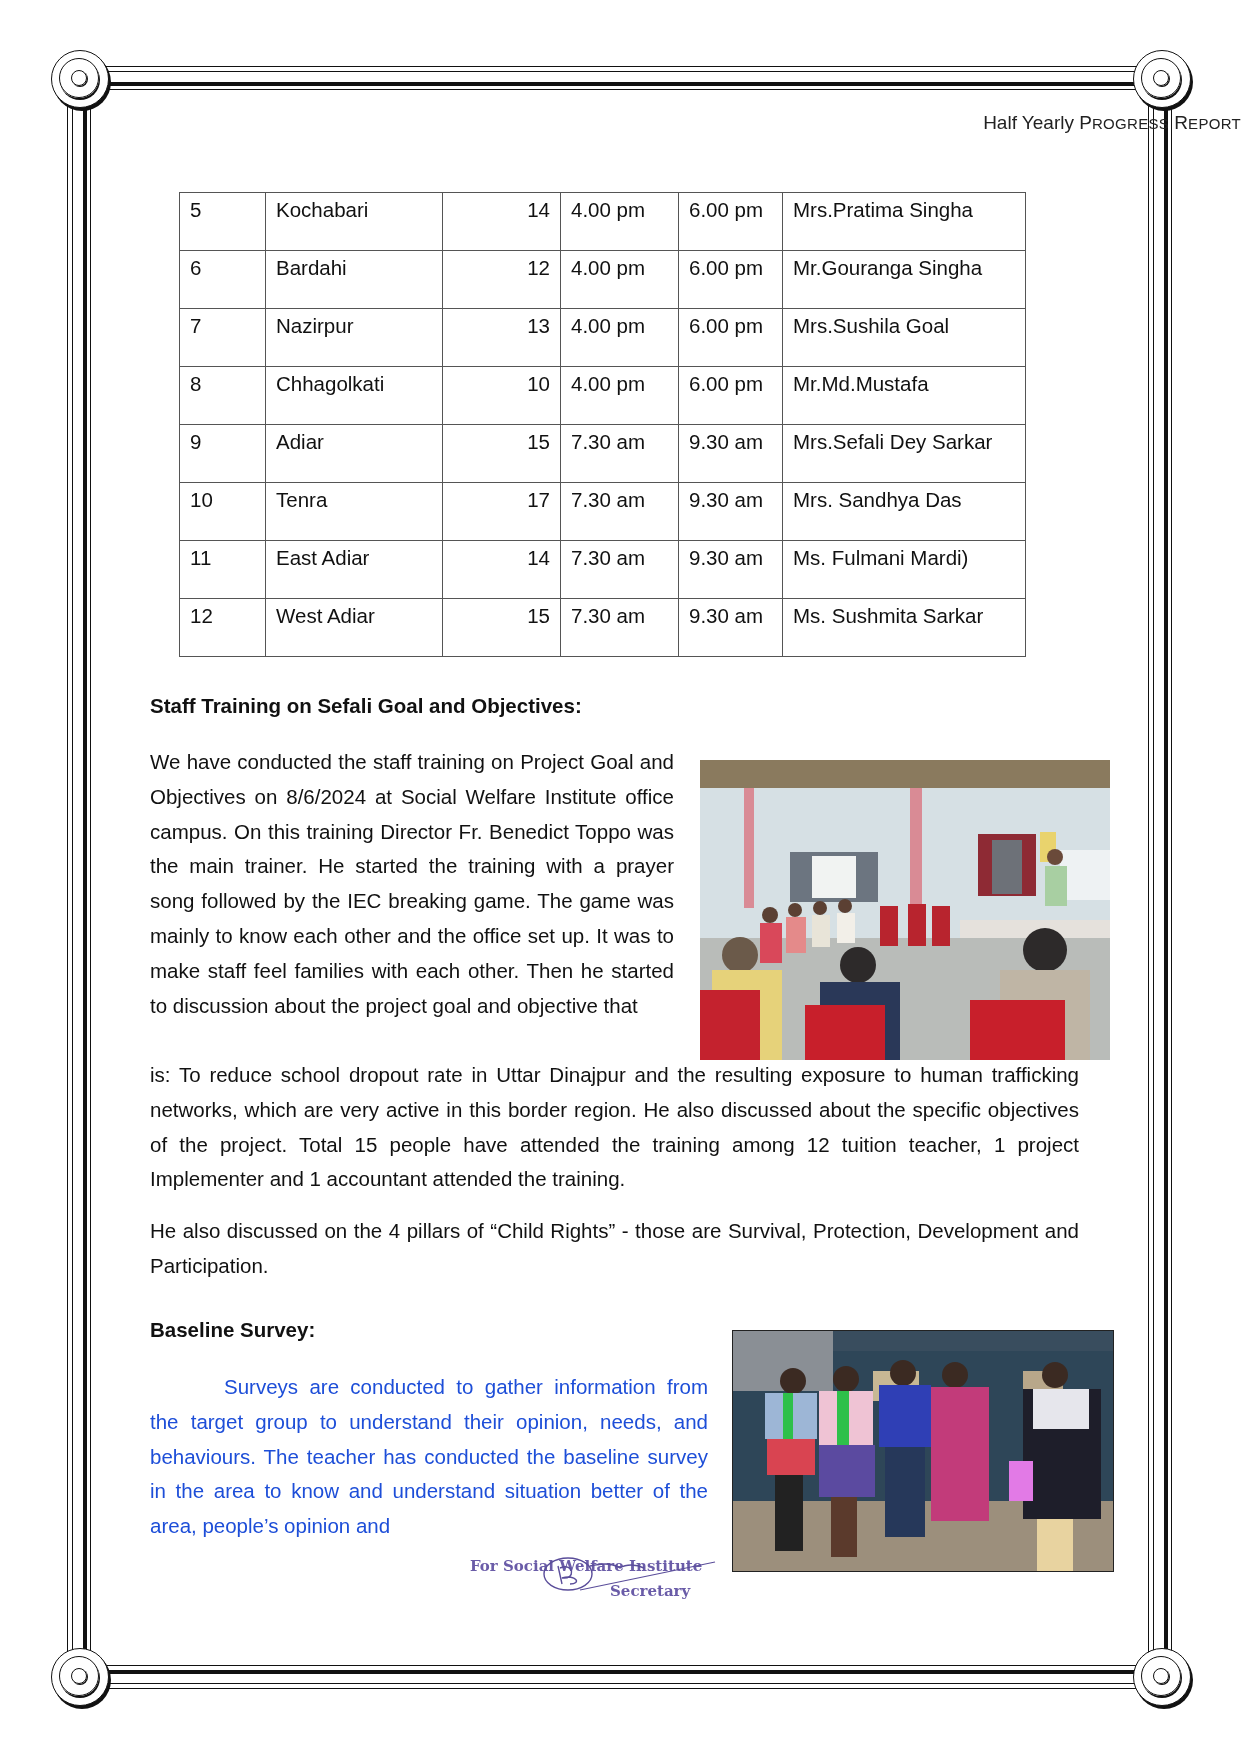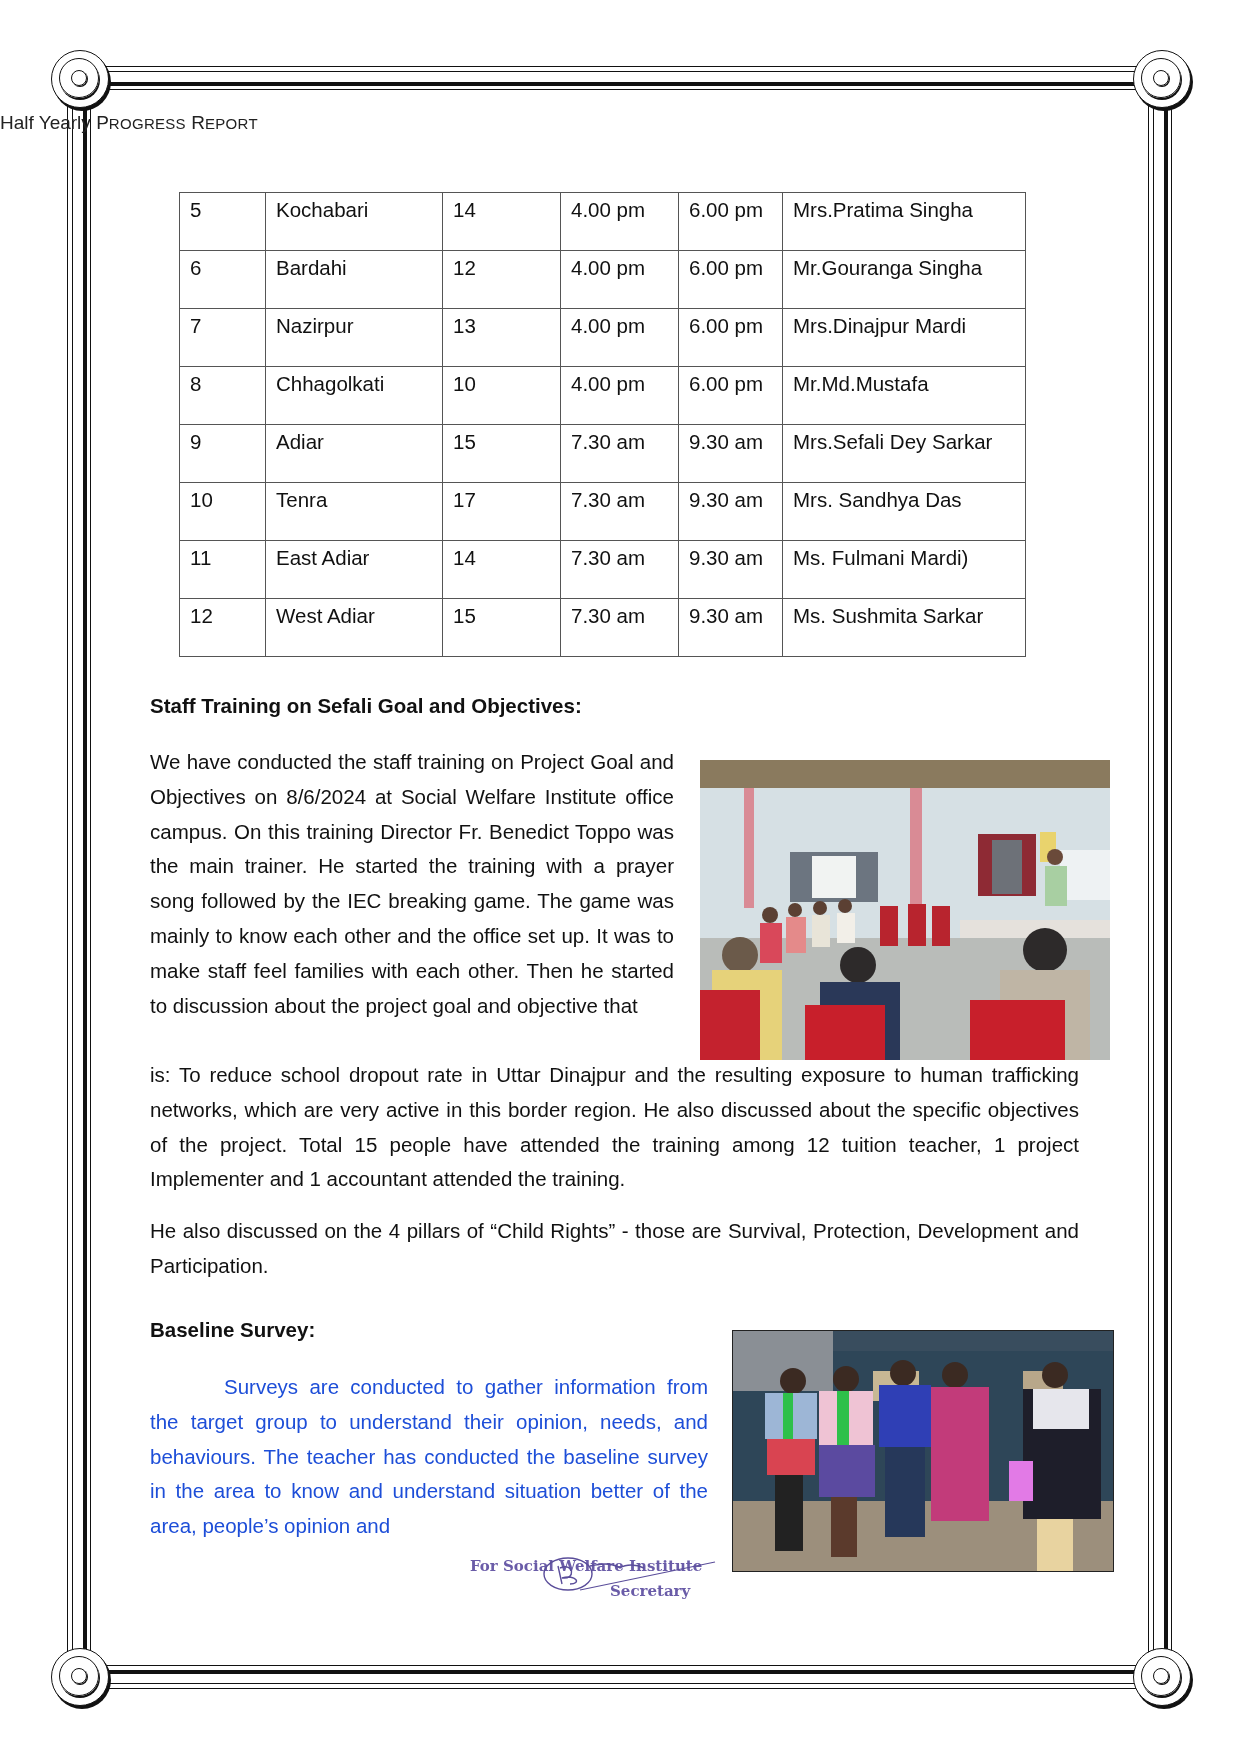--- a/index.html
+++ b/index.html
@@ -18,30 +18,30 @@
     .frame-v.left::after { content: ""; position: absolute; top: 0; bottom: 0; left: 15px; width: 4px; background: #111; }
     .frame-v.right::after { content: ""; position: absolute; top: 0; bottom: 0; left: 15px; width: 4px; background: #111; }
 
     .corner { position: absolute; width: 58px; height: 58px; border-radius: 50%;
               border: 1.5px solid #111; background: #fff; box-shadow: 2px 3px 0 #111; box-sizing: border-box; }
     .corner .ring { position: absolute; left: 7px; top: 7px; width: 40px; height: 40px; border-radius: 50%;
                     border: 1.5px solid #111; box-shadow: 1px 2px 0 #111; box-sizing: border-box; }
     .corner .dot { position: absolute; left: 19px; top: 19px; width: 16px; height: 16px; border-radius: 50%;
                    border: 1.5px solid #111; box-shadow: 1px 1px 0 #111; box-sizing: border-box; }
 
-    .header-title { position: absolute; top: 112px; left: 0; width: 1241px; text-align: left;
+    .header-title { position: absolute; top: 112px; left: 0; width: 1241px; text-align: right;
                     font-size: 19px; color: #222; }
     .header-title .sc { font-size: 15px; letter-spacing: 0.3px; }
 
     
     table.schedule { position: absolute; left: 179px; top: 192px; border-collapse: collapse;
                      font-size: 20.5px; color: #111; }
     table.schedule td { border: 1.5px solid #555; vertical-align: top; padding: 2px 10px 0 10px;
                         height: 58px; line-height: 30px; box-sizing: border-box; }
-    .c0 { width: 86px; } .c1 { width: 177px; } .c2 { width: 118px; }
+    .c0 { width: 86px; } .c1 { width: 177px; } .c2 { width: 118px; text-align: right; }
     .c3 { width: 118px; margin-left: 32px; } .c4 { width: 104px; } .c5 { width: 243px; }
 
     .heading { position: absolute; font-weight: bold; font-size: 20.5px; color: #111; }
     .para { position: absolute; font-size: 20.5px; line-height: 34.8px; text-align: justify; color: #111; }
     .para.navy { color: #1d4ed8; }
     .para .indent { display: inline-block; width: 74px; }
 
     .photo { position: absolute; overflow: hidden; }
     .photo svg { display: block; width: 100%; height: 100%; }
 
@@ -97,21 +97,21 @@
         <td class="c3">4.00  pm</td>
         <td class="c4">6.00 pm</td>
         <td class="c5">Mr.Gouranga Singha</td>
       </tr>
       <tr>
         <td class="c0">7</td>
         <td class="c1">Nazirpur</td>
         <td class="c2">13</td>
         <td class="c3">4.00  pm</td>
         <td class="c4">6.00 pm</td>
-        <td class="c5">Mrs.Dinajpur Mardi</td>
+        <td class="c5">Mrs.Sushila Goal</td>
       </tr>
       <tr>
         <td class="c0">8</td>
         <td class="c1">Chhagolkati</td>
         <td class="c2">10</td>
         <td class="c3">4.00  pm</td>
         <td class="c4">6.00 pm</td>
         <td class="c5">Mr.Md.Mustafa</td>
       </tr>
       <tr>

